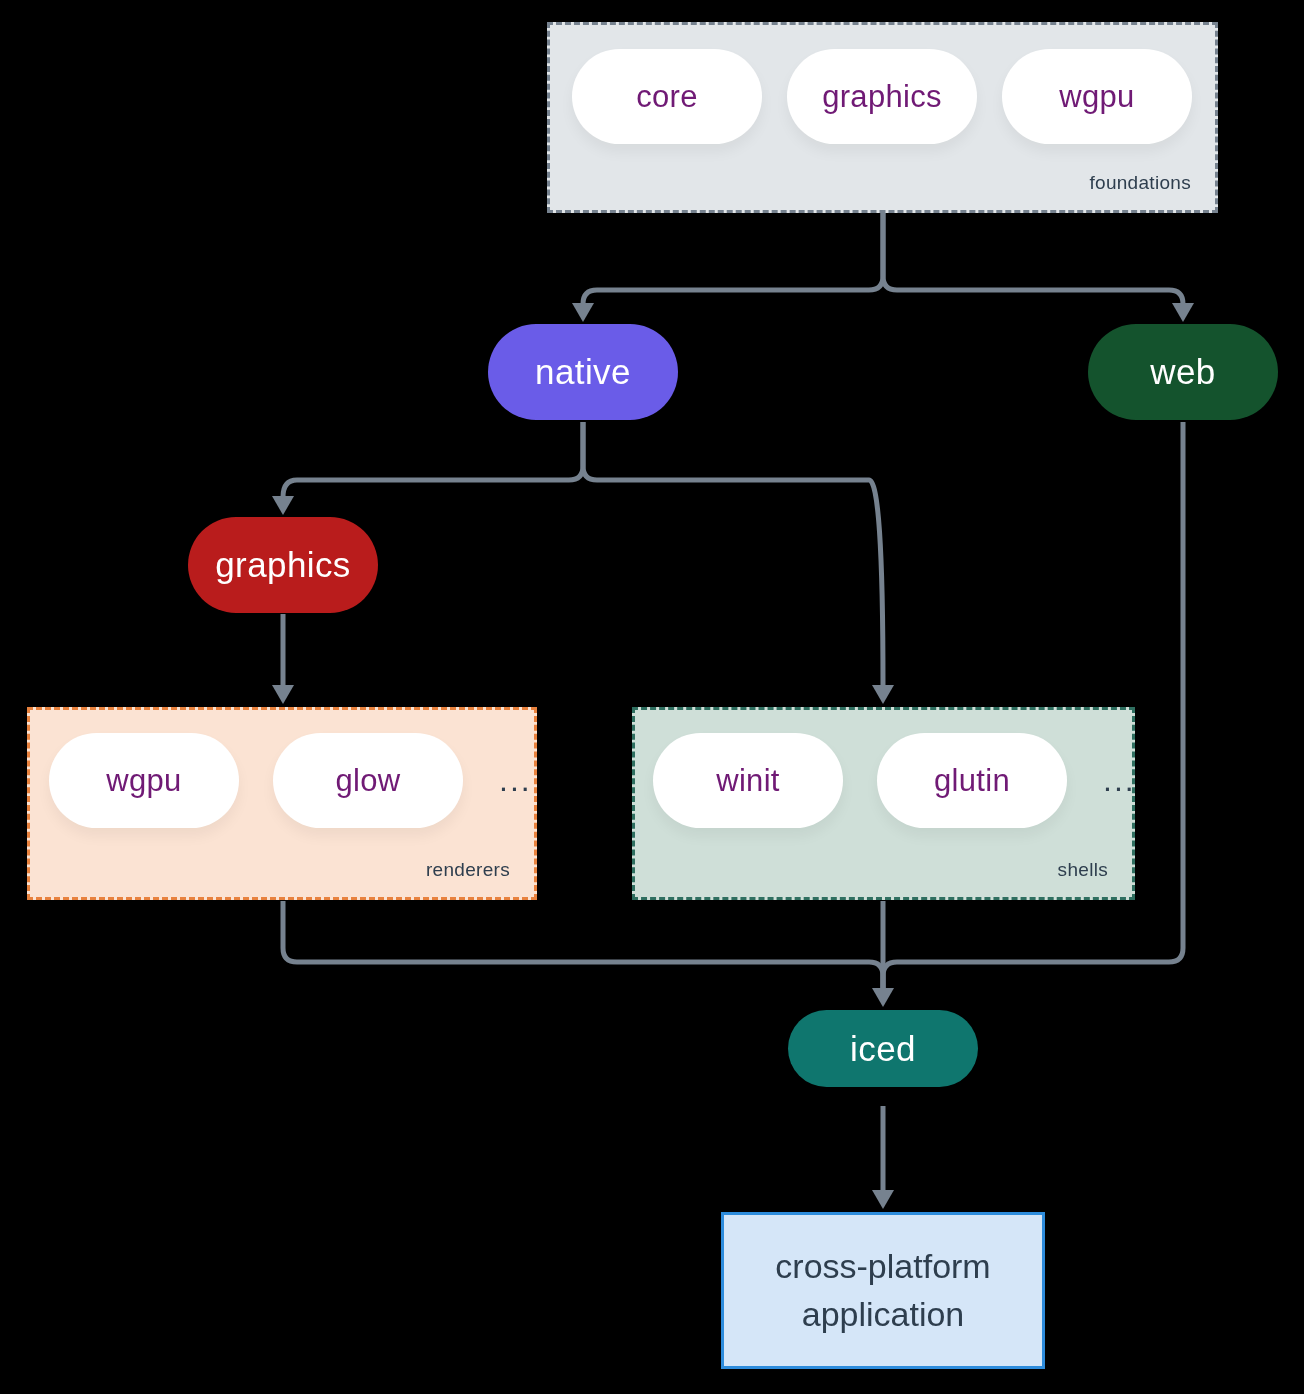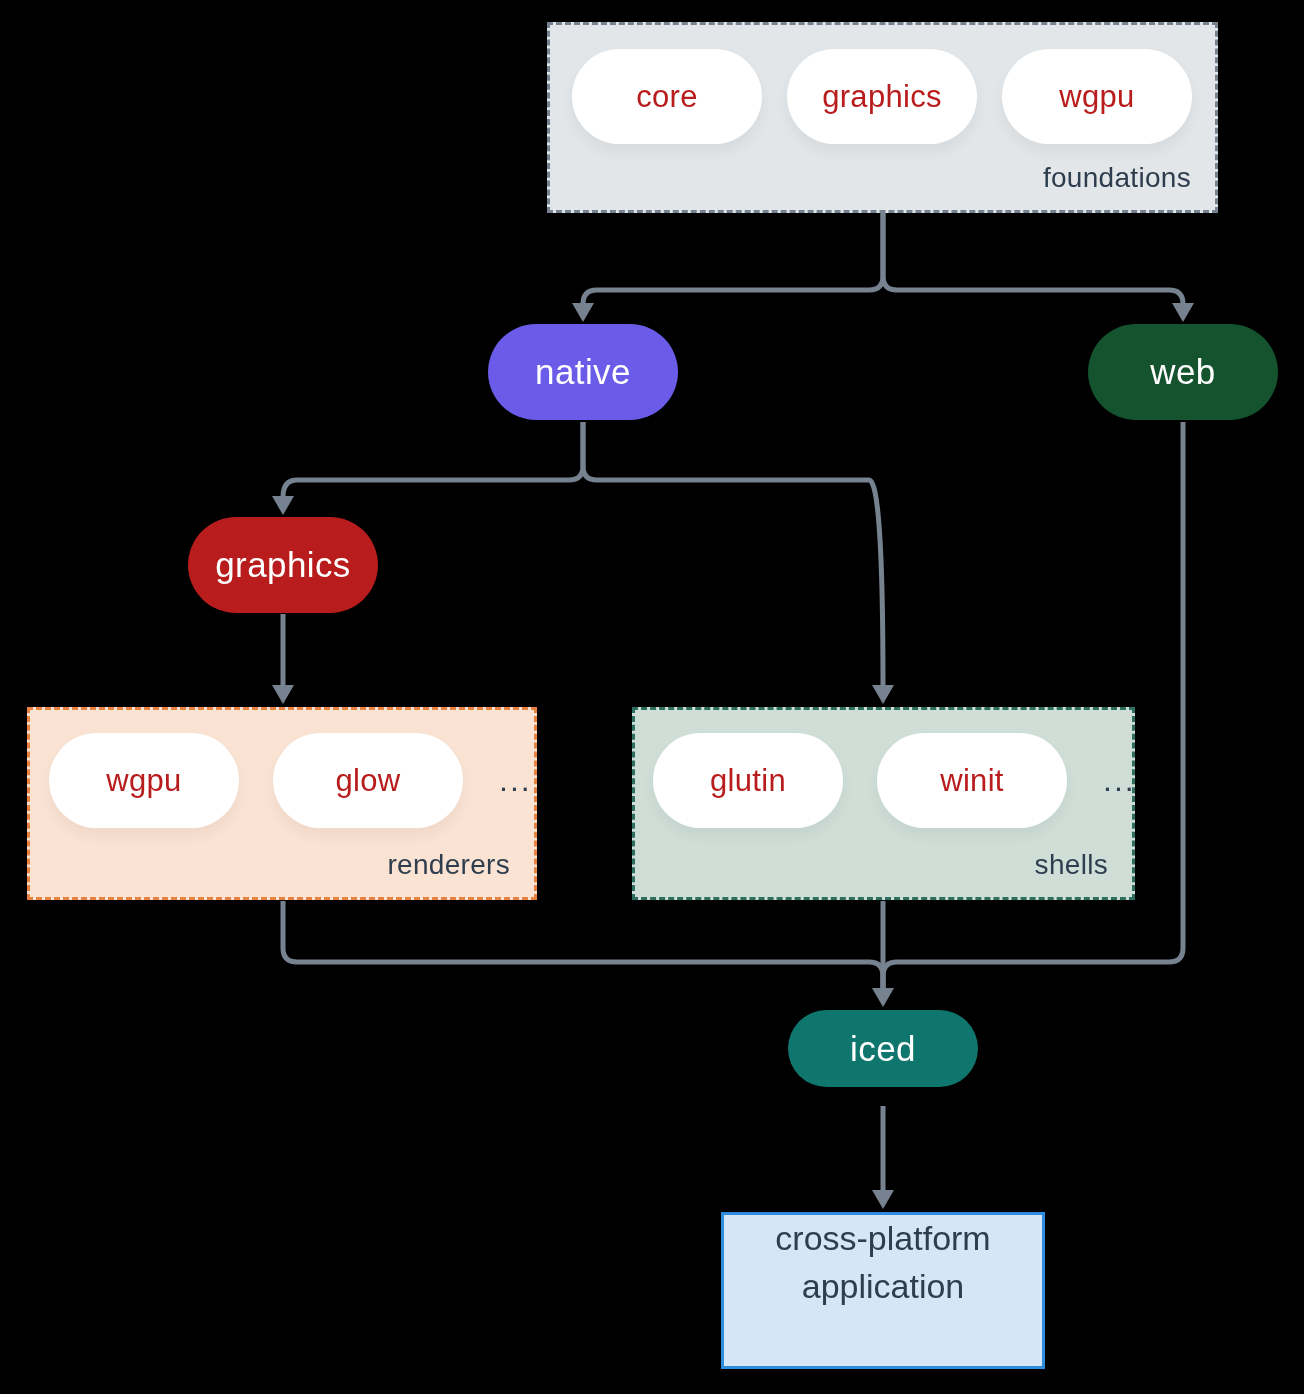--- a/index.html
+++ b/index.html
@@ -30,21 +30,21 @@
   }
   .groupbox .chips {
     display: flex;
     align-items: center;
     gap: 34px;
   }
   .group-label {
     position: absolute;
     right: 24px;
     bottom: 16px;
-    font-size: 28px;
+    font-size: 19px;
     color: #2e3e4e;
     letter-spacing: 0.3px;
     text-align: center;
   }
   .foundations {
     left: 547px; top: 22px;
     width: 671px; height: 191px;
     background: #e2e6e9;
     border: 3px dashed #76828f;
   }
@@ -66,21 +66,21 @@
   
   .chip {
     width: 190px;
     height: 95px;
     background: #ffffff;
     border-radius: 48px;
     display: flex;
     align-items: center;
     justify-content: center;
     font-size: 31px;
-    color: #b91c1c;
+    color: #701a75;
     letter-spacing: 0.3px;
     box-shadow: 0 8px 14px rgba(0,0,0,0.05);
     flex: 0 0 auto;
   }
   .ellipsis {
     font-size: 32px;
     color: #2e3e4e;
     letter-spacing: 2px;
     padding-left: 2px;
   }
@@ -103,20 +103,21 @@
   .node-iced   { left: 788px; top: 1010px; height: 77px; background: #0f766e; }
   
   .app-box {
     position: absolute;
     left: 721px; top: 1212px;
     width: 324px; height: 157px;
     box-sizing: border-box;
     background: #d5e6f8;
     border: 3px solid #2d8cdc;
     display: flex;
+    align-items: center;
     justify-content: center;
     text-align: center;
     font-size: 34px;
     line-height: 1.4;
     color: #2e3e4e;
     padding: 0 28px;
   }
 </style>
 </head>
 <body>
@@ -169,22 +170,22 @@
     <div class="chips">
       <div class="chip">wgpu</div>
       <div class="chip">glow</div>
       <div class="ellipsis">...</div>
     </div>
     <div class="group-label">renderers</div>
   </div>
 
   <div class="groupbox shells">
     <div class="chips">
+      <div class="chip">winit</div>
       <div class="chip">glutin</div>
-      <div class="chip">winit</div>
       <div class="ellipsis">...</div>
     </div>
     <div class="group-label">shells</div>
   </div>
 
   <div class="node node-iced">iced</div>
 
   <div class="app-box">
     <span>cross-platform application</span>
   </div>

